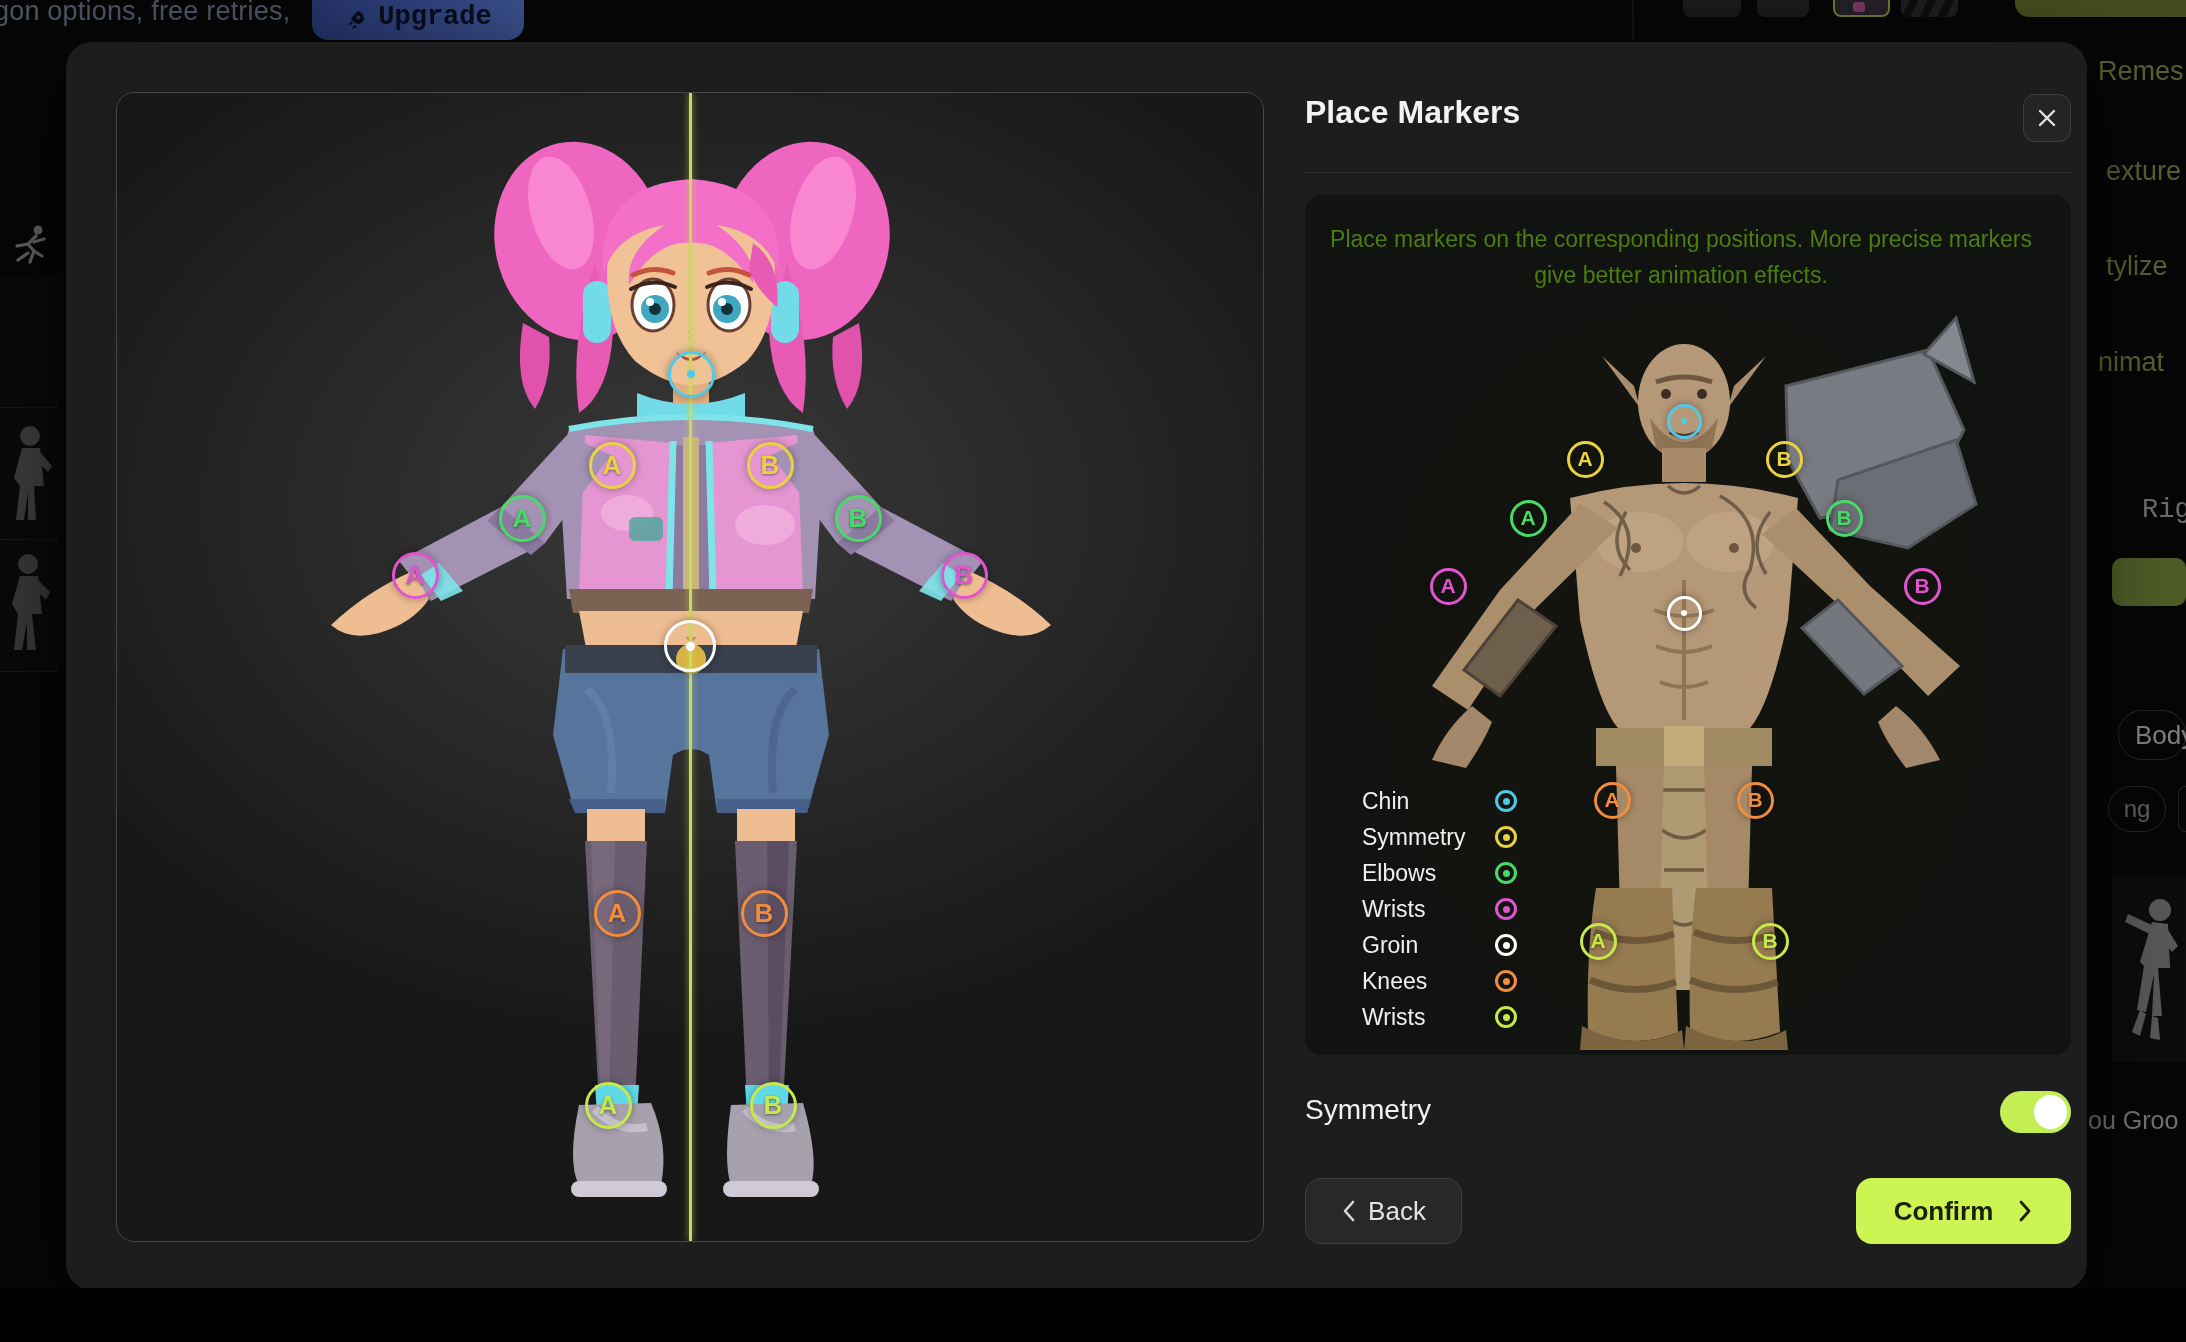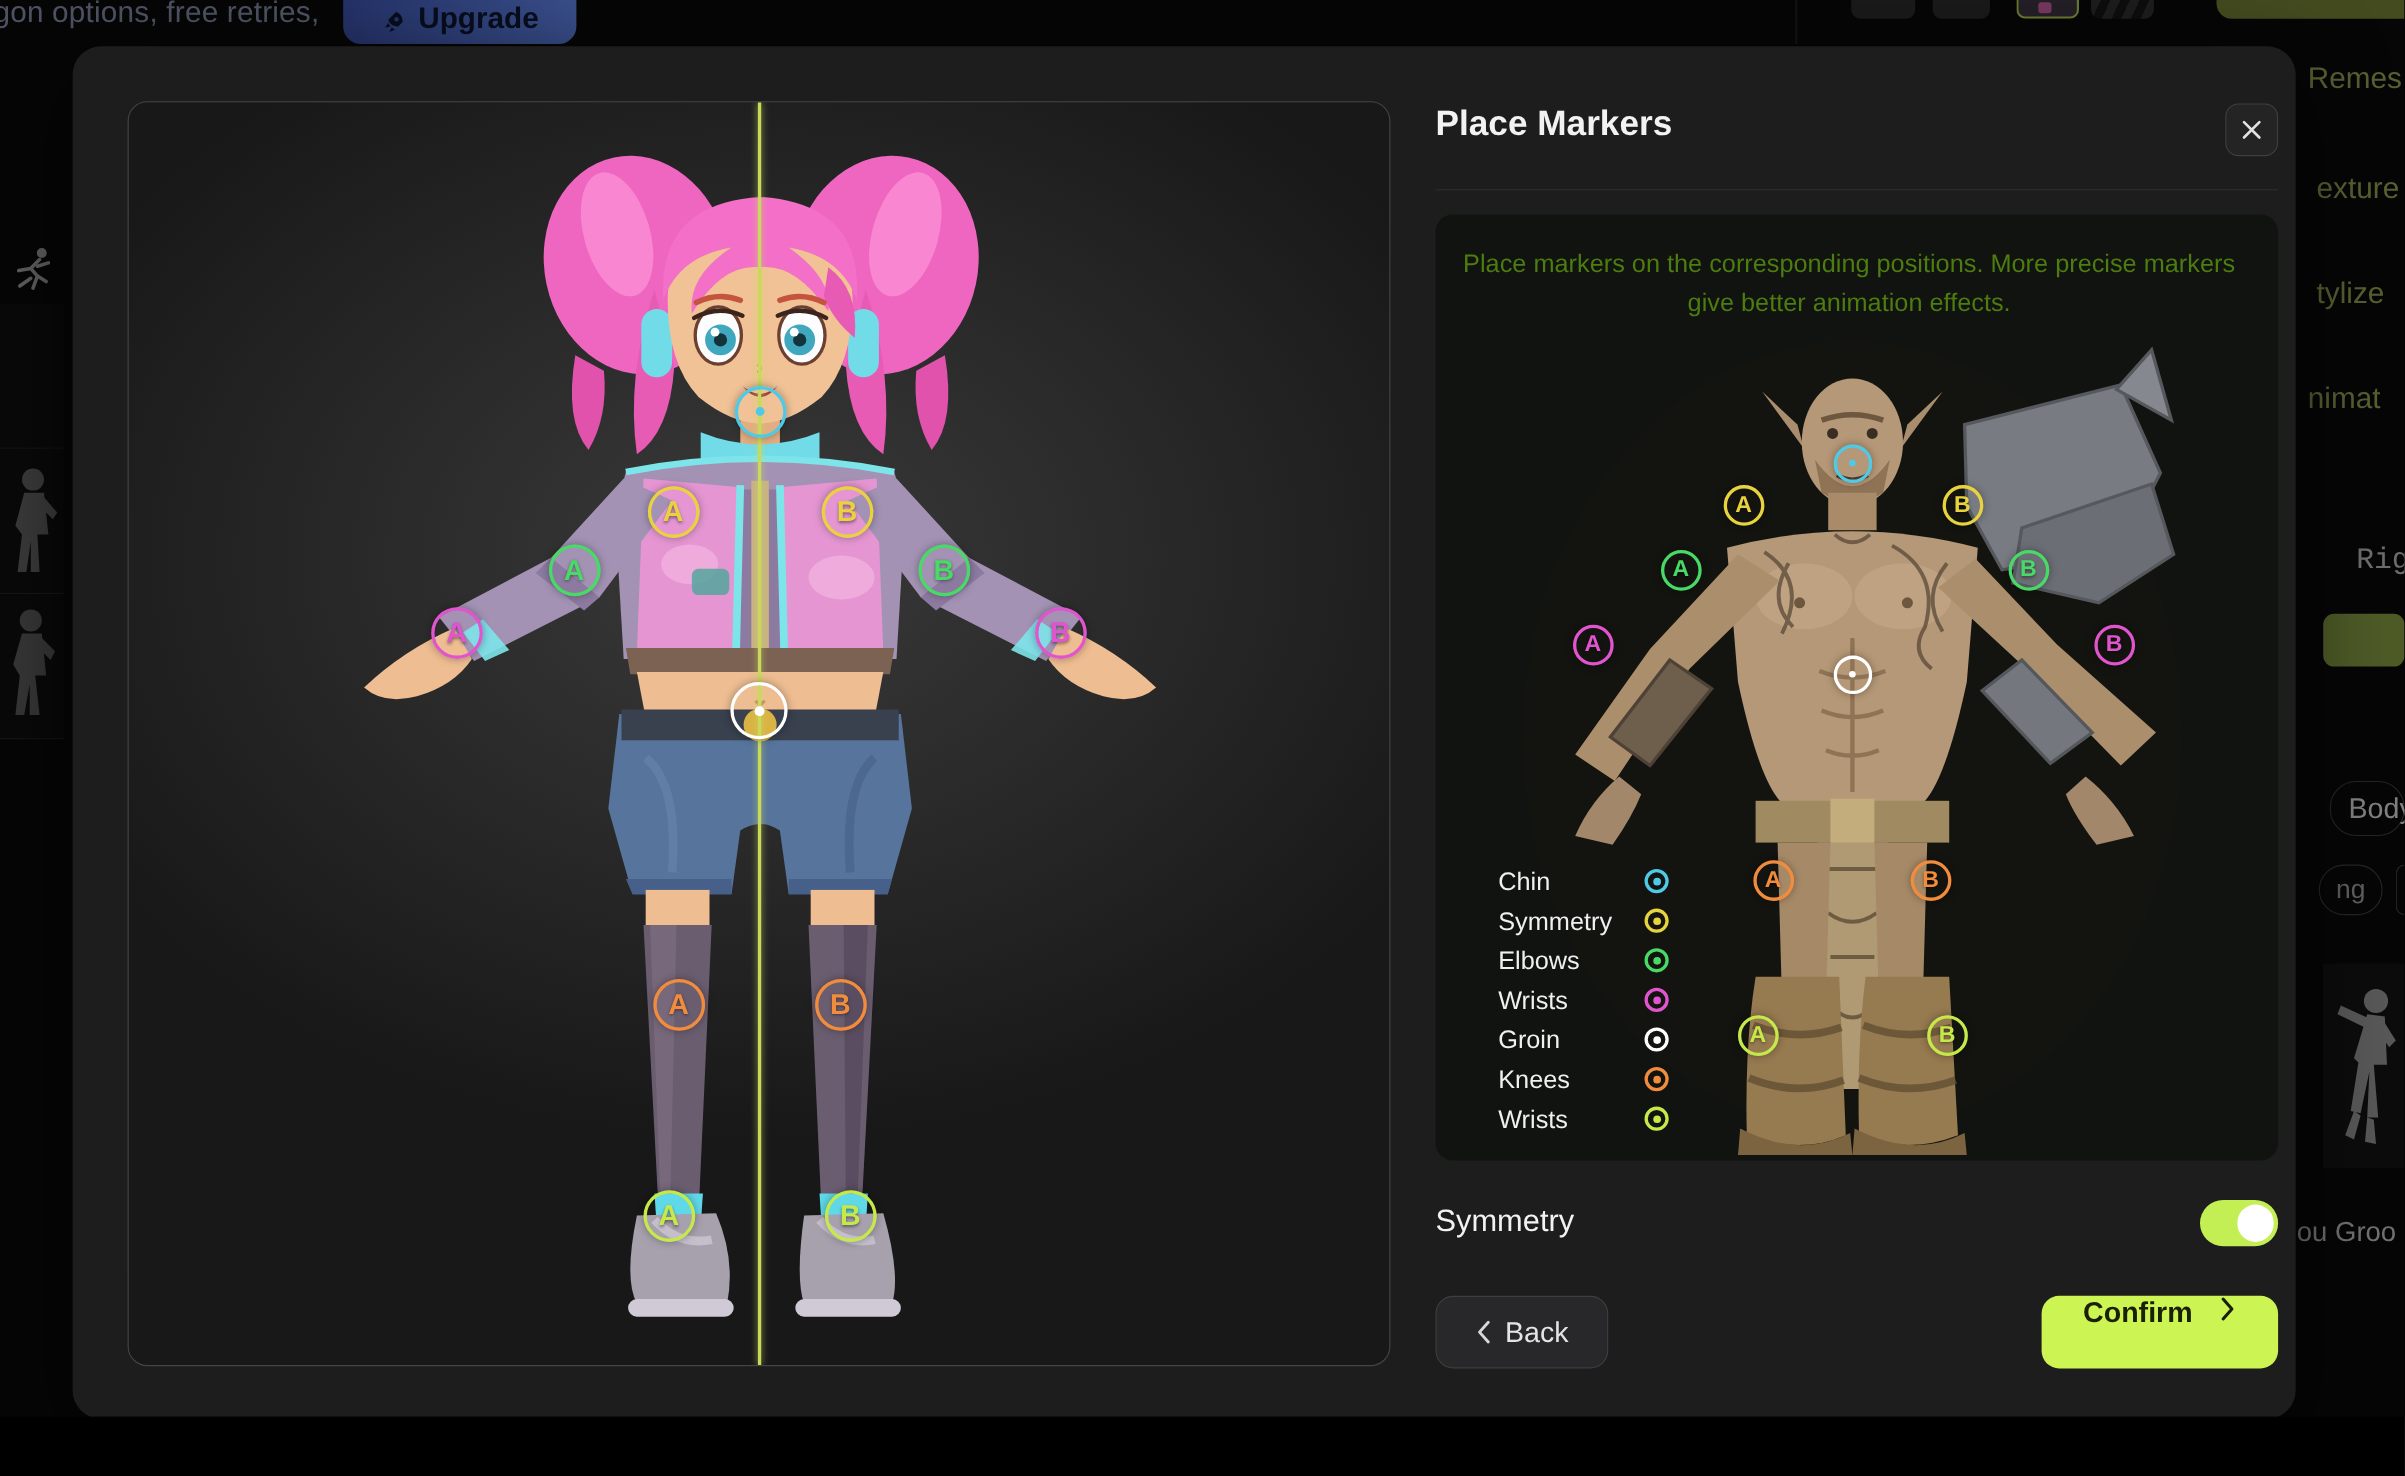--- a/index.html
+++ b/index.html
@@ -10,21 +10,21 @@
     -webkit-font-smoothing:antialiased;
   }
   
   .bg { position:absolute; inset:0; z-index:1; }
   .dim { position:absolute; inset:0; z-index:2; background:rgba(0,0,0,.38); pointer-events:none; }
 
   .topbar-text { position:absolute; left:-6px; top:-4px; font-size:27px; color:#7d87a0; letter-spacing:.2px; }
   .upgrade-btn { position:absolute; left:312px; top:-16px; width:212px; height:56px; border-radius:16px;
     background:linear-gradient(90deg,#3b51a8,#5d7fe0); display:flex; align-items:flex-end; justify-content:center;
     gap:10px; padding-bottom:8px; }
-  .upgrade-btn span { font-size:27px; font-weight:600; color:#0e1530; }
+  .upgrade-btn span { font-size:27px; font-weight:600; color:#0e1530;font-family:Liberation Mono, monospace; }
   .topbar-sep { position:absolute; left:1632px; top:0; width:2px; height:40px; background:#1e1e1e; }
 
   .thumb-stub { position:absolute; top:0; height:17px; border-radius:0 0 8px 8px; background:#2b2b2b; }
   .stub-sel { background:#3a3340; border:2px solid #a8c24a; border-top:none; }
   .stub-sel i { position:absolute; left:18px; top:2px; width:12px; height:10px; background:#c05a9a; border-radius:3px; }
   .stub-stripes { background:repeating-linear-gradient(115deg,#303030 0 8px,#161616 8px 16px); }
   .olive-bar { position:absolute; left:2015px; top:0; width:171px; height:17px; background:#6e7a33; border-radius:0 0 0 14px; }
 
   .left-run-icon { position:absolute; left:4px; top:222px; }
   .left-cells { position:absolute; left:0; top:276px; width:58px; }
@@ -75,21 +75,21 @@
 
   .symmetry-label { position:absolute; left:1239px; top:1052px; font-size:28px; color:#f2f2f2; }
   .toggle { position:absolute; left:1934px; top:1049px; width:71px; height:42px; border-radius:21px;
     background:#c3ef55; cursor:pointer; }
   .toggle-knob { position:absolute; right:4px; top:4px; width:33px; height:34px; border-radius:17px; background:#fff; }
 
   .back-btn { position:absolute; left:1239px; top:1136px; width:157px; height:66px; border-radius:16px;
     background:#28282a; border:1px solid #3e3e3e; display:flex; align-items:center; justify-content:center; gap:12px; cursor:pointer; }
   .back-btn span { font-size:26px; color:#e4e4e4; }
   .confirm-btn { position:absolute; left:1790px; top:1136px; width:215px; height:66px; border-radius:16px;
-    background:#ccf452; display:flex; justify-content:center; gap:25px; cursor:pointer; }
+    background:#ccf452; display:flex; align-items:center; justify-content:center; gap:25px; cursor:pointer; }
   .confirm-btn span { font-size:26px; font-weight:600; color:#1a2005; }
 </style>
 </head>
 <body>
 
 <div class="app">
 
   <div class="bg">
 
     <div class="topbar-text">gon options, free retries,</div>

